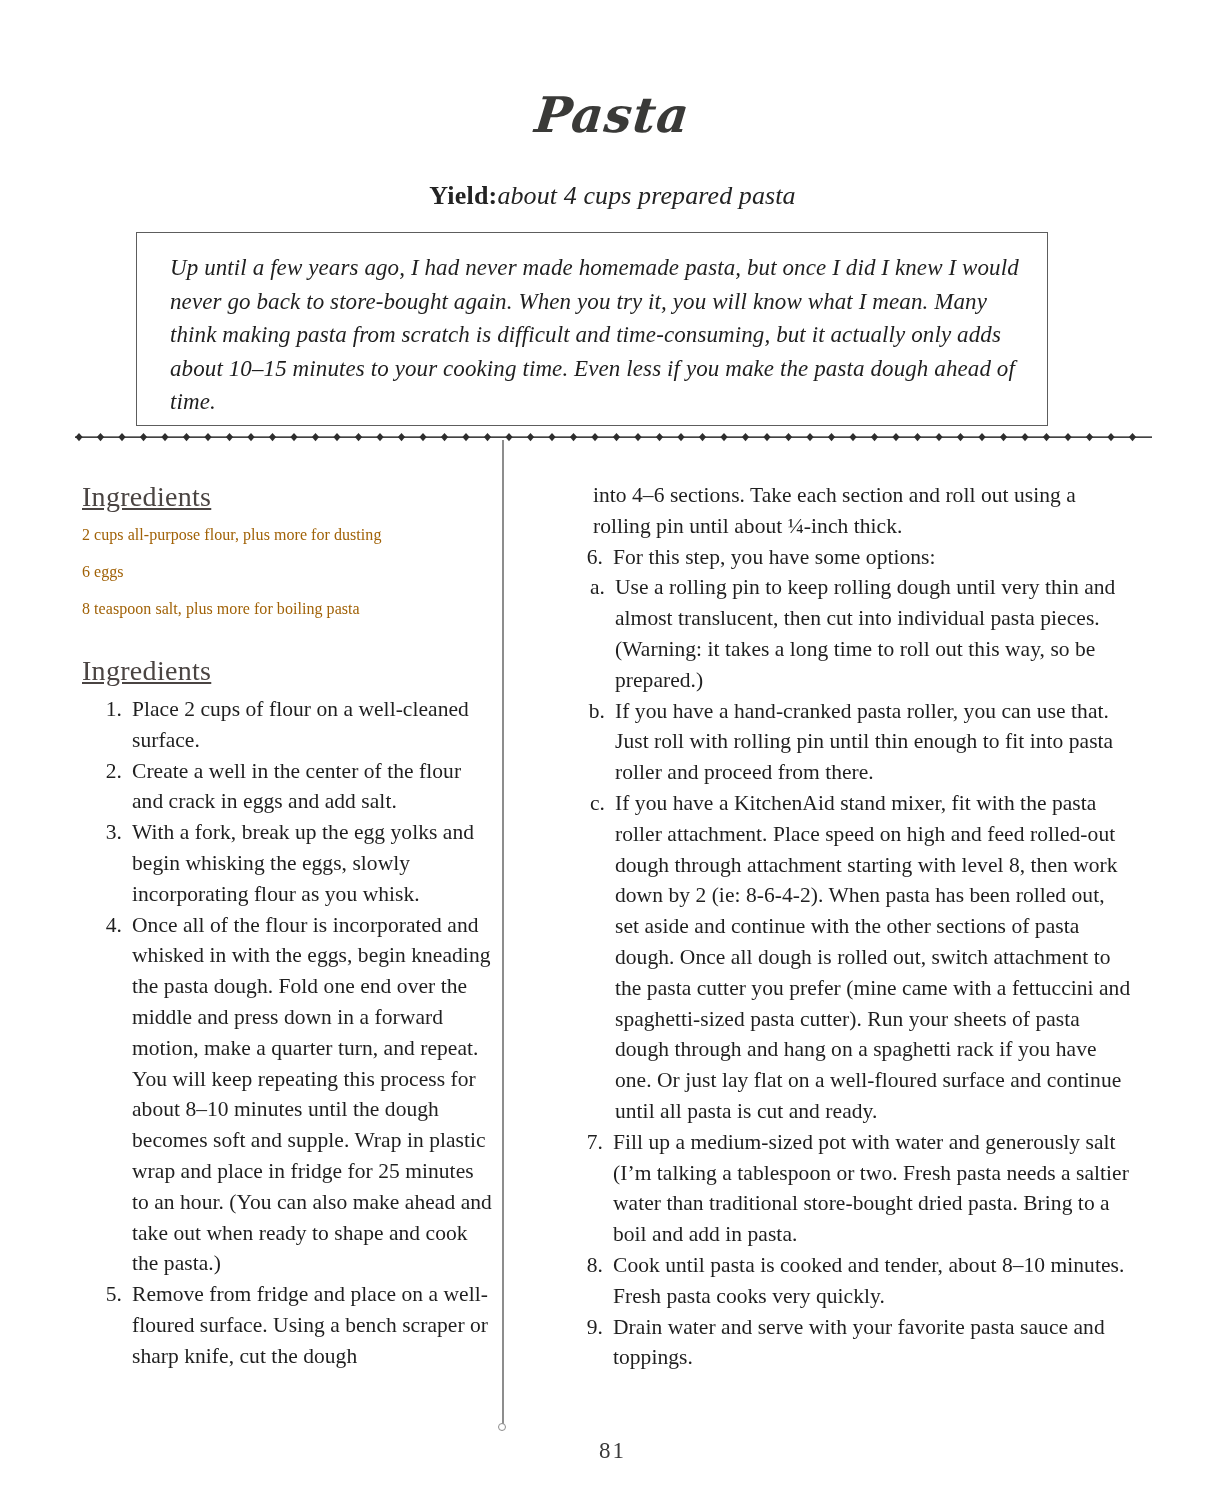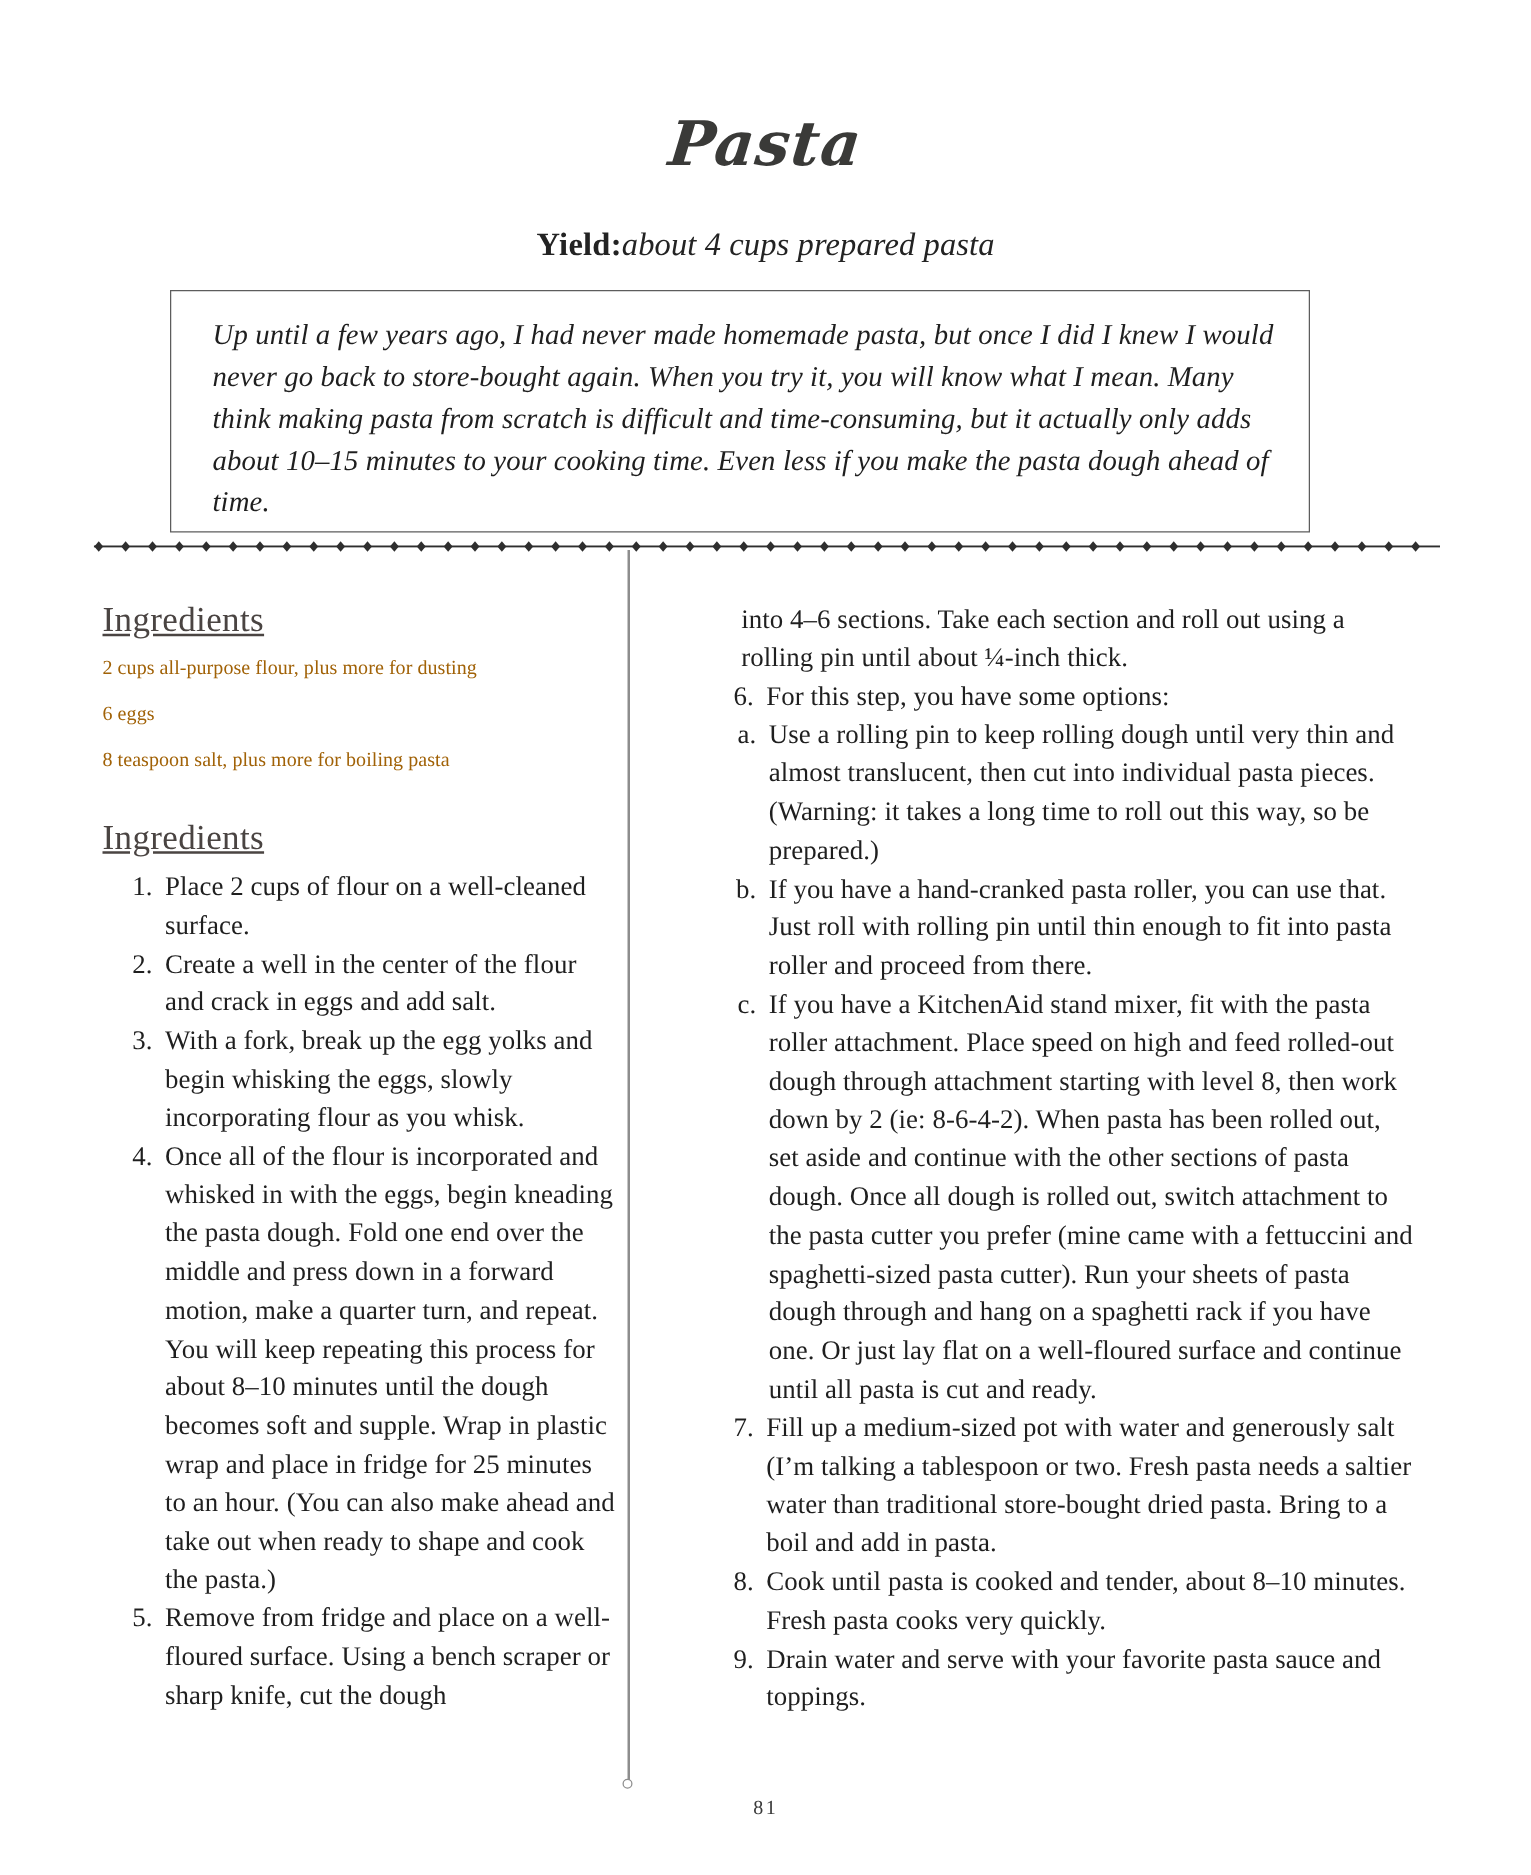--- a/index.html
+++ b/index.html
@@ -208,21 +208,21 @@
     letter-spacing: .05px;
   }
 
   
   .page-number {
     position: absolute;
     top: 1438px;
     left: 0;
     width: 1225px;
     text-align: center;
-    font-size: 16px;
+    font-size: 23px;
     letter-spacing: 2px;
     color: #3a3a3a;
   }
 </style>
 </head>
 <body>
 
 <div class="page">
 
   <div class="recipe-title">Pasta</div>

